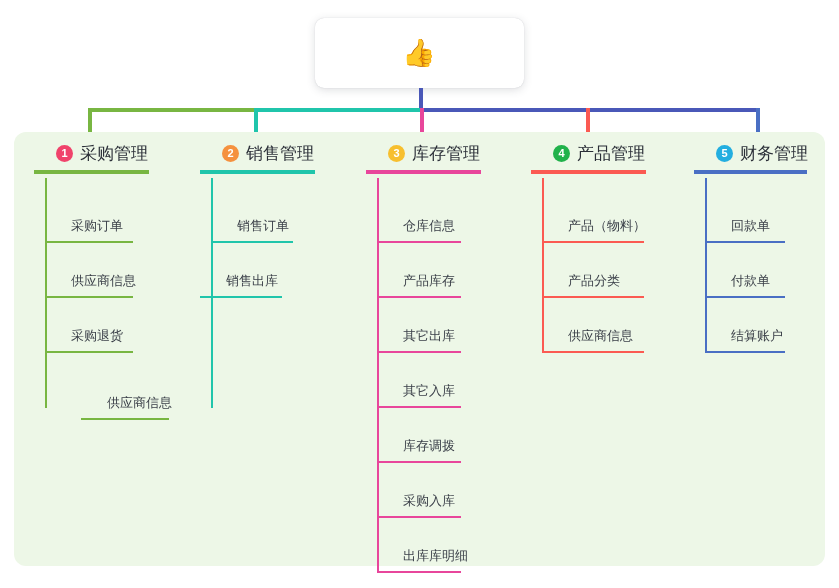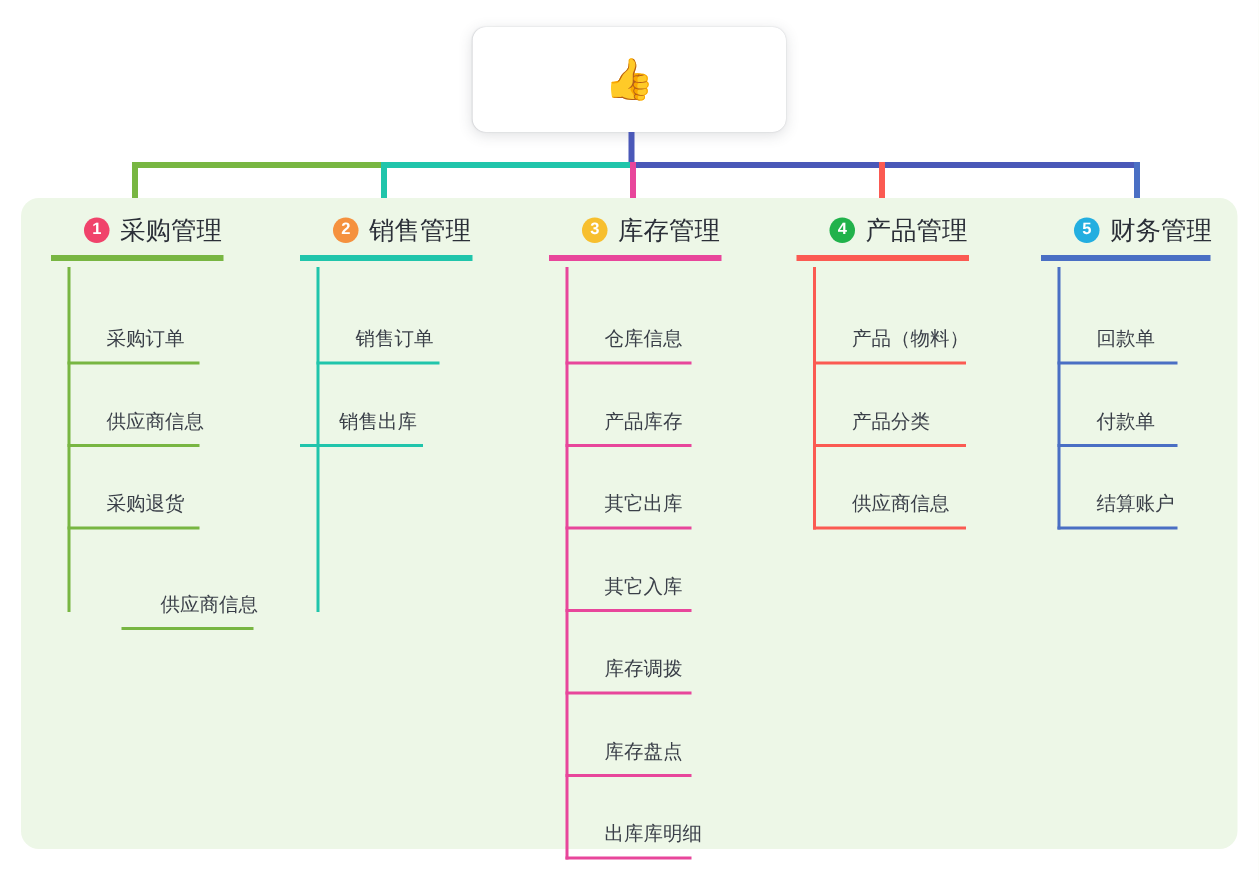--- a/index.html
+++ b/index.html
@@ -221,21 +221,21 @@
         </div>
         <div class="item" style="top: 213px; left: 11px; width: 84px;">
           <span class="item-label">其它入库</span>
           <div class="item-rule" style="width: 84px; background: rgb(232, 70, 155);"></div>
         </div>
         <div class="item" style="top: 268px; left: 11px; width: 84px;">
           <span class="item-label">库存调拨</span>
           <div class="item-rule" style="width: 84px; background: rgb(232, 70, 155);"></div>
         </div>
         <div class="item" style="top: 323px; left: 11px; width: 84px;">
-          <span class="item-label">库存盘点</span>
+          <span class="item-label">采购入库</span>
           <div class="item-rule" style="width: 84px; background: rgb(232, 70, 155);"></div>
         </div>
         <div class="item" style="top: 378px; left: 11px; width: 84px;">
           <span class="item-label">出库库明细</span>
           <div class="item-rule" style="width: 84px; background: rgb(232, 70, 155);"></div>
         </div>
       </div>
       <div class="column" style="left: 531px; width: 150px;">
         <div class="col-header">
           <span class="badge" style="background: rgb(33, 178, 75);">4</span>

